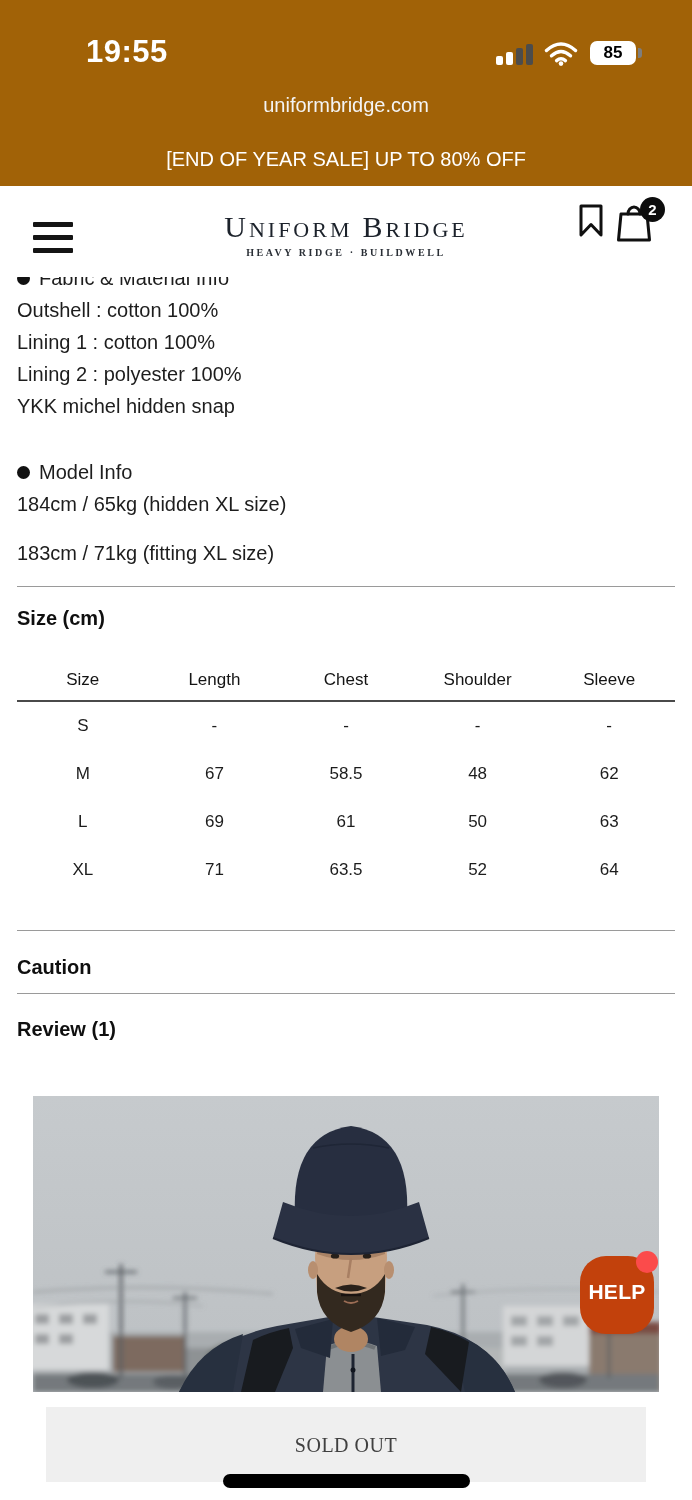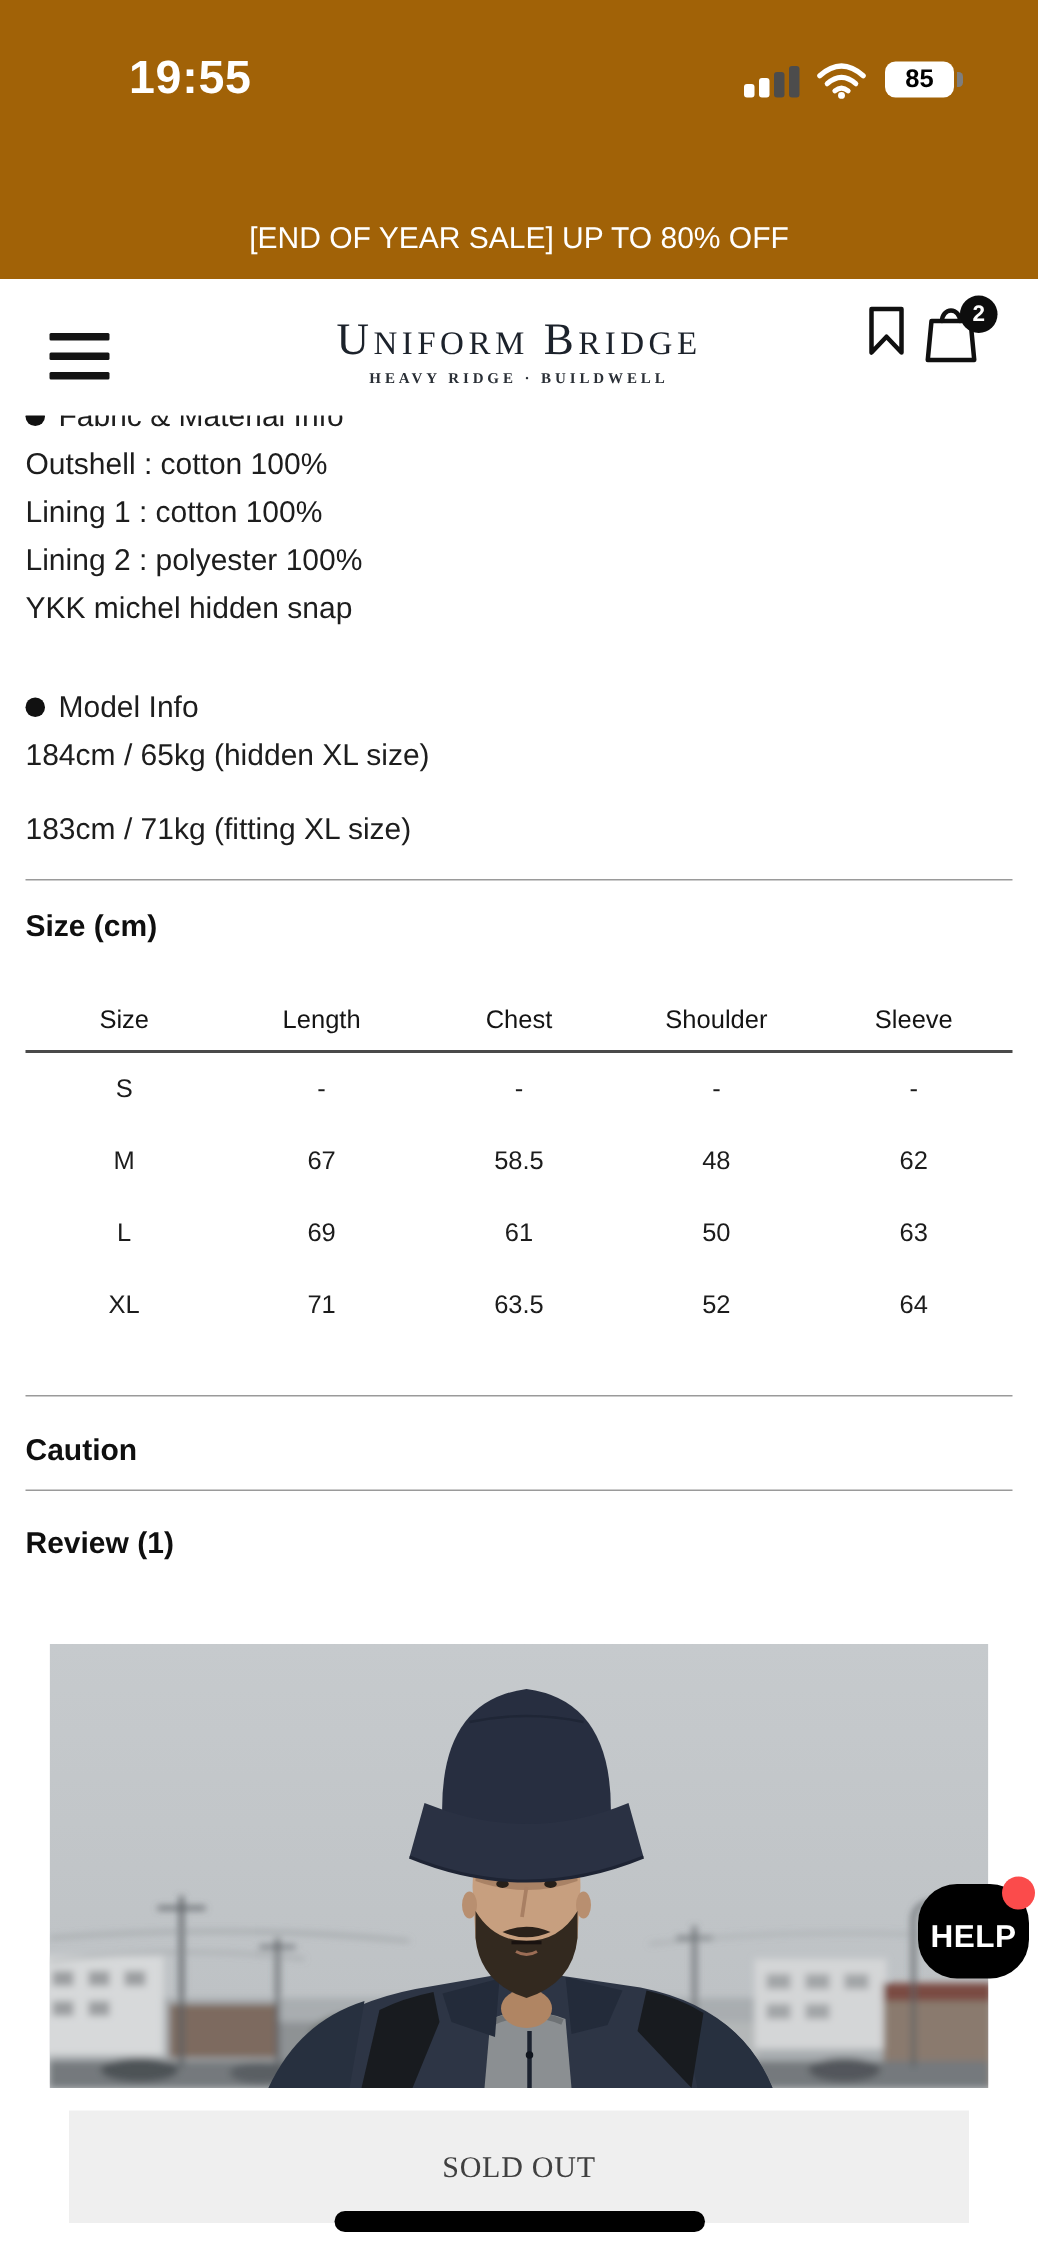--- a/index.html
+++ b/index.html
@@ -56,21 +56,21 @@
   .sizetable{position:absolute;left:17px;top:660px;width:658px;}
   .trow{display:grid;grid-template-columns:repeat(5,1fr);height:48px;align-items:center;}
   .trow .cell{text-align:center;font-size:17px;color:#1c1c1c;}
   .thead{height:40px;border-bottom:2px solid #4a4a4a;}
   .thead .cell{color:#141414;}
 
   
   .photo{position:absolute;left:33px;top:1096px;width:626px;height:296px;overflow:hidden;cursor:pointer;}
 
   
-  .help{position:absolute;left:612px;top:1256px;width:74px;height:63px;background:#000000;border-radius:26px;
+  .help{position:absolute;left:580px;top:1256px;width:74px;height:78px;background:#c2410c;border-radius:26px;
         color:#fff;font-size:21px;font-weight:700;text-align:center;line-height:71px;letter-spacing:.3px;cursor:pointer;z-index:8;}
   .help .dot{position:absolute;right:-4px;top:-5px;width:22px;height:22px;border-radius:50%;background:#fb4b4b;}
 
   
   .soldout{position:absolute;left:46px;top:1407px;width:600px;height:75px;background:#efefef;border:none;
            color:#404040;font-size:20px;letter-spacing:.5px;text-align:center;line-height:75px;z-index:7;
            font-family:Liberation Serif, serif;}
   .homebar{position:absolute;left:223px;top:1474px;width:247px;height:14px;background:#000;border-radius:8px;z-index:9;cursor:grab;}
 </style>
 </head>
@@ -86,20 +86,21 @@
         <i class="b3"></i>
         <i class="b4"></i>
       </div>
     <svg class="wifi" width="34" height="24" viewBox="0 0 34 24">
       <path d="M2.5 8.5 Q17 -4.5 31.5 8.5" fill="none" stroke="#fff" stroke-width="3.4" stroke-linecap="round"></path>
       <path d="M7.5 13.8 Q17 5.4 26.5 13.8" fill="none" stroke="#fff" stroke-width="3.4" stroke-linecap="round"></path>
       <path d="M12.6 18.6 Q17 14.8 21.4 18.6" fill="none" stroke="#fff" stroke-width="3.4" stroke-linecap="round"></path>
       <circle cx="17" cy="21.6" r="2.3" fill="#fff"></circle>
     </svg>
     <div class="batt"><span>85</span><i class="nub"></i></div>
+    <div class="url">uniformbridge.com</div>
     <div class="promo">[END OF YEAR SALE] UP TO 80% OFF</div>
   </div>
 
   <div class="content">
 
     <div class="pline fab-title"><span class="bullet"></span><span>Fabric &amp; Material Info</span></div>
     <div class="pline fab-1">Outshell : cotton 100%</div>
     <div class="pline fab-2">Lining 1 : cotton 100%</div>
     <div class="pline fab-3">Lining 2 : polyester 100%</div>
     <div class="pline fab-4">YKK michel hidden snap</div>

